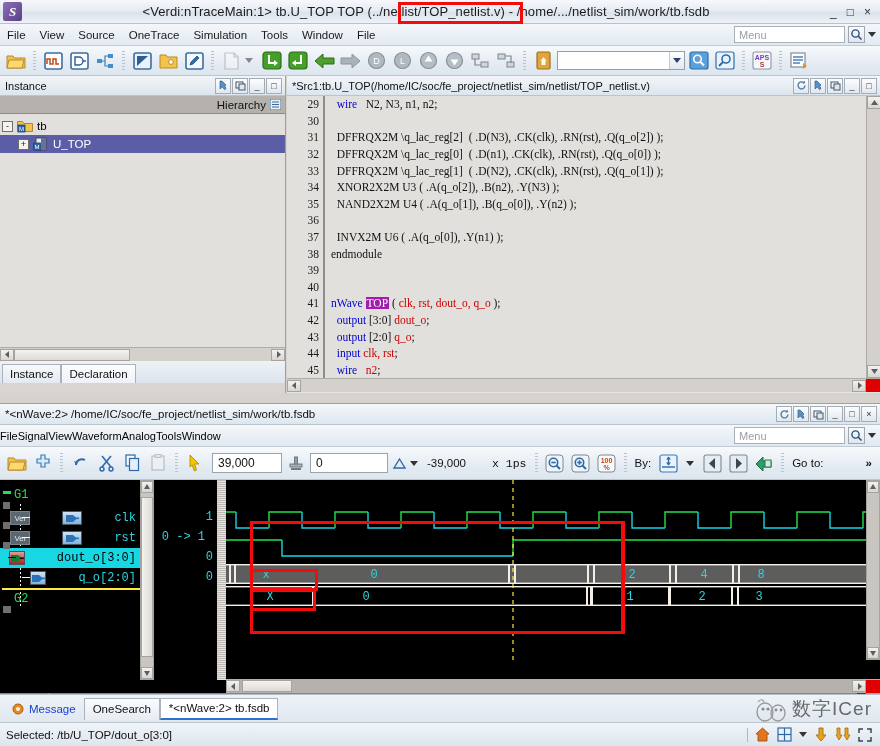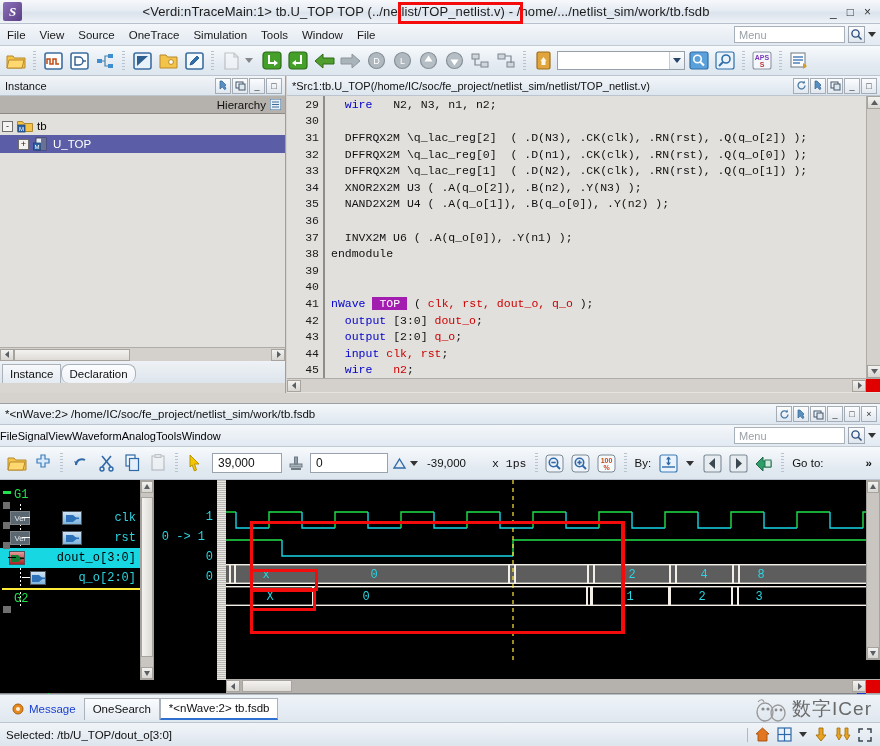--- a/index.html
+++ b/index.html
@@ -90,37 +90,37 @@
   .trow.sel{ background:#5b5ea6; color:#fff; }
   .tbox{ width:11px;height:11px;border:1px solid #6e6e6e;background:#f4f3f0;
          display:flex;align-items:center;justify-content:center;font-size:9px;line-height:9px;color:#222;}
   .hscroll{ height:14px; background:#d4d1cc; border-top:1px solid #b0ada8; display:flex; align-items:center; }
   .hs-arrow{ width:14px;height:12px;background:linear-gradient(#f2f2f0,#d9d6d1);border:1px solid #a7a49f;
              display:flex;align-items:center;justify-content:center;}
   .hs-thumb{ height:12px; background:linear-gradient(#f4f3f1,#dedbd6); border:1px solid #a7a49f; }
   .tabs{ height:22px; background:linear-gradient(#eef2f6,#dde4ec); display:flex; align-items:flex-end; padding-left:2px; }
   .tab{ height:19px; padding:0 7px; display:flex;align-items:center; font-size:11.5px;
         background:linear-gradient(#f7f9fb,#e4eaf1); border:1px solid #a9b2bb; border-bottom:none; color:#111;}
-  .tab.active{ background:linear-gradient(#fcfdfe,#eef2f7);border-radius:8px; }
+  .tab.active{ background:linear-gradient(#fcfdfe,#eef2f7); }
 
   
   .src-panel{ position:absolute; left:287px; top:76px; width:593px; height:317px; background:#e6e4e0;}
   .src-cap{
     height:20px; background:linear-gradient(to bottom,#f2f6fa,#dce5ee); border-bottom:1px solid #bcc5ce;
     display:flex; align-items:center; padding-left:5px; font-size:11px; color:#111;
   }
   .code{
     position:relative; height:282px; background:#e2e0dc; overflow:hidden;
-    font-family:Liberation Mono, monospace; font-size:11.5px;
+    font-family:Liberation Serif, serif; font-size:11.5px;
   }
   .codeline{ height:16.6px; display:flex; align-items:center; white-space:pre; }
   .lnum{ width:36px; text-align:right; padding-right:4px; color:#1a1a1a; }
   .gutter{ width:2px; background:#8f8d89; height:16.6px; margin-right:6px;}
   .kw{ color:#0000cd; } .sig{ color:#cc0000; } .pl{ color:#111; }
-  .hl{ background:#a21caf; color:#fff; padding:0 7px; }
+  .hl{ background:#a21caf; color:#fff; padding:0 1px; }
   .vscroll{ position:absolute; right:0; top:0; width:14px; height:282px; background:#d4d1cc; border-left:1px solid #aeaba6;}
   .vs-arrow{ width:14px;height:13px;background:linear-gradient(#f2f2f0,#d9d6d1);border:1px solid #a7a49f;
              display:flex;align-items:center;justify-content:center;}
   .src-hscroll{ height:14px; background:#d4d1cc; border-top:1px solid #b0ada8; display:flex; align-items:center;}
 
   
   .wave-title{
     position:absolute; left:0; top:403px; width:880px; height:22px;
     background:linear-gradient(to bottom,#f4f8fb,#dde6ef);
     border-top:1px solid #9aa0a6; border-bottom:1px solid #bcc5ce;

